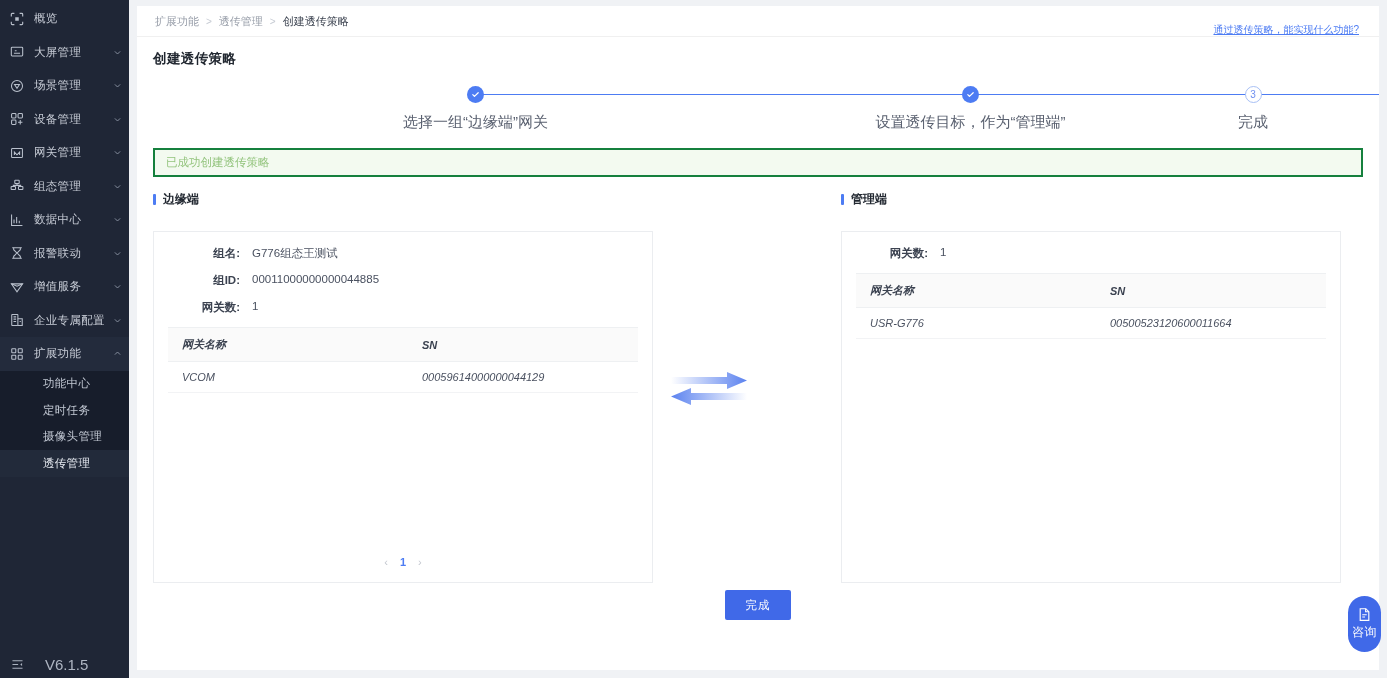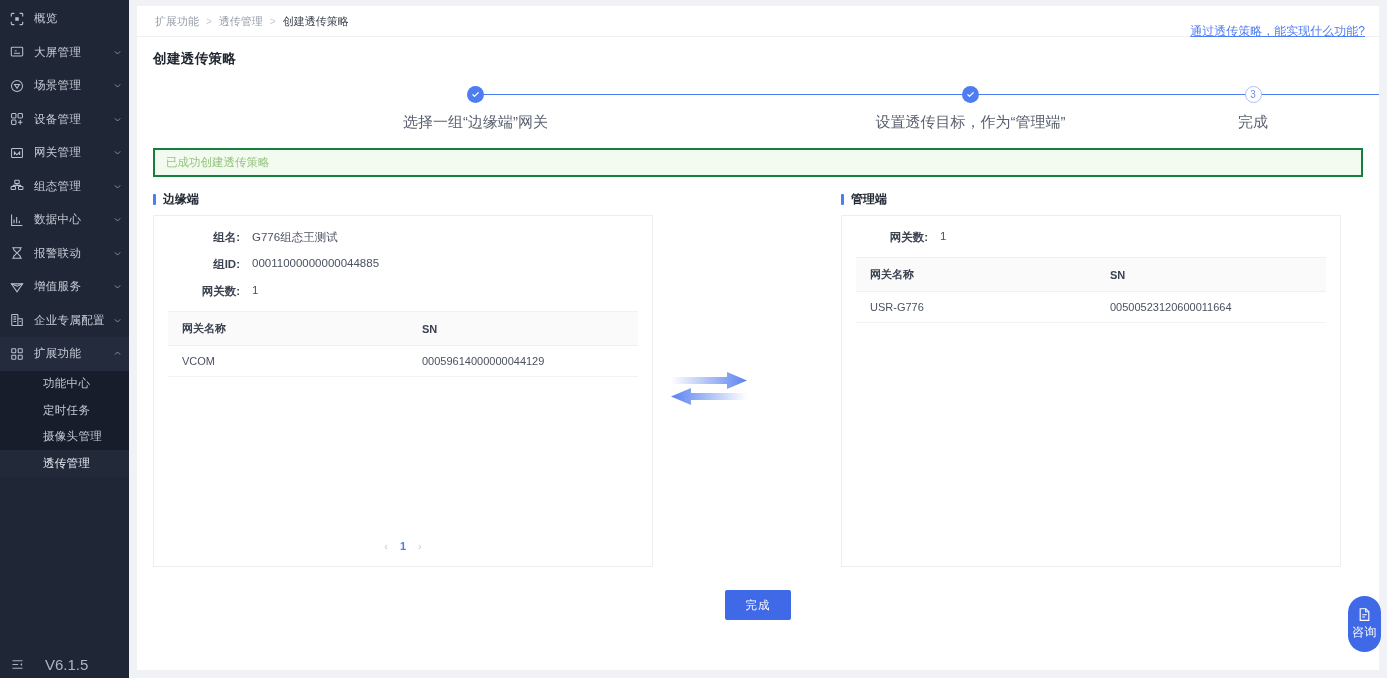--- a/index.html
+++ b/index.html
@@ -87,22 +87,22 @@
   .crumb .cur { color: #3c4350; }
   .crumb .lnk { cursor: pointer; }
 
   .titlerow {
     display: flex; align-items: flex-start; justify-content: space-between;
     padding: 13px 16px 0 16px;
     position: relative;
   }
   .ptitle { font-size: 13.5px; color: #222831; font-weight: bold; letter-spacing: .4px; }
   .helplink {
-    position: absolute; right: 14px; top: -14px;
-    font-size: 12px; color: #4d7cf3;
+    position: absolute; right: 20px; top: -14px;
+    font-size: 10px; color: #4d7cf3;
     text-decoration: underline; cursor: pointer; white-space: nowrap;
   }
 
   
   .steps {
     margin: 18px auto 0 auto;
     width: 1060px;
     position: relative;
     height: 52px;
   }
@@ -142,40 +142,40 @@
   .panels {
     display: flex; margin: 14px 16px 0 16px; position: relative;
     align-items: flex-start;
   }
   .col { width: 500px; }
   .col.left { margin-right: 0; }
   .col.right { margin-left: 188px; }
   .panel-title {
     display: flex; align-items: center;
     font-size: 12px; color: #222831; font-weight: bold;
-    margin-bottom: 7px;
+    margin-bottom: 23px;
   }
   .panel-title .bar {
     width: 3px; height: 11px; background: #4d7cf3; margin-right: 7px; border-radius: 1px;
   }
   .card {
     border: 1px solid #ebedf0;
     height: 352px;
     position: relative;
     padding: 14px 14px 0 14px;
     background: #fff;
   }
   .kv { display: flex; font-size: 11.5px; margin-bottom: 12px; }
   .kv .k {
     width: 72px; text-align: right; color: #3b4250; font-weight: bold;
     margin-right: 12px; white-space: nowrap;
   }
   .kv .v { color: #4a5160; }
 
-  .tbl { margin-top: 10px; width: 100%; border-collapse: collapse; }
+  .tbl { margin-top: 10px; width: 100%; border-collapse: collapse; font-style: italic; }
   .tbl th {
     background: #fafafa;
     border-top: 1px solid #eef0f2;
     border-bottom: 1px solid #eef0f2;
     text-align: left;
     font-size: 11px; color: #3b4250; font-weight: bold;
     padding: 9px 0 9px 14px;
   }
   .tbl td {
     border-bottom: 1px solid #f2f3f5;

